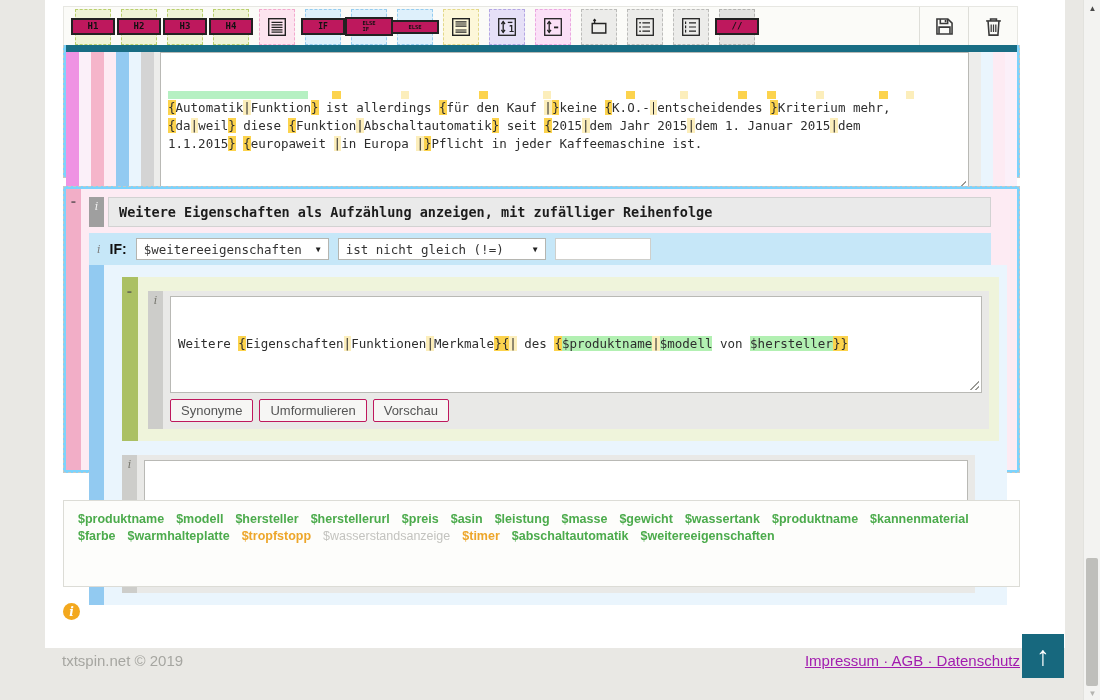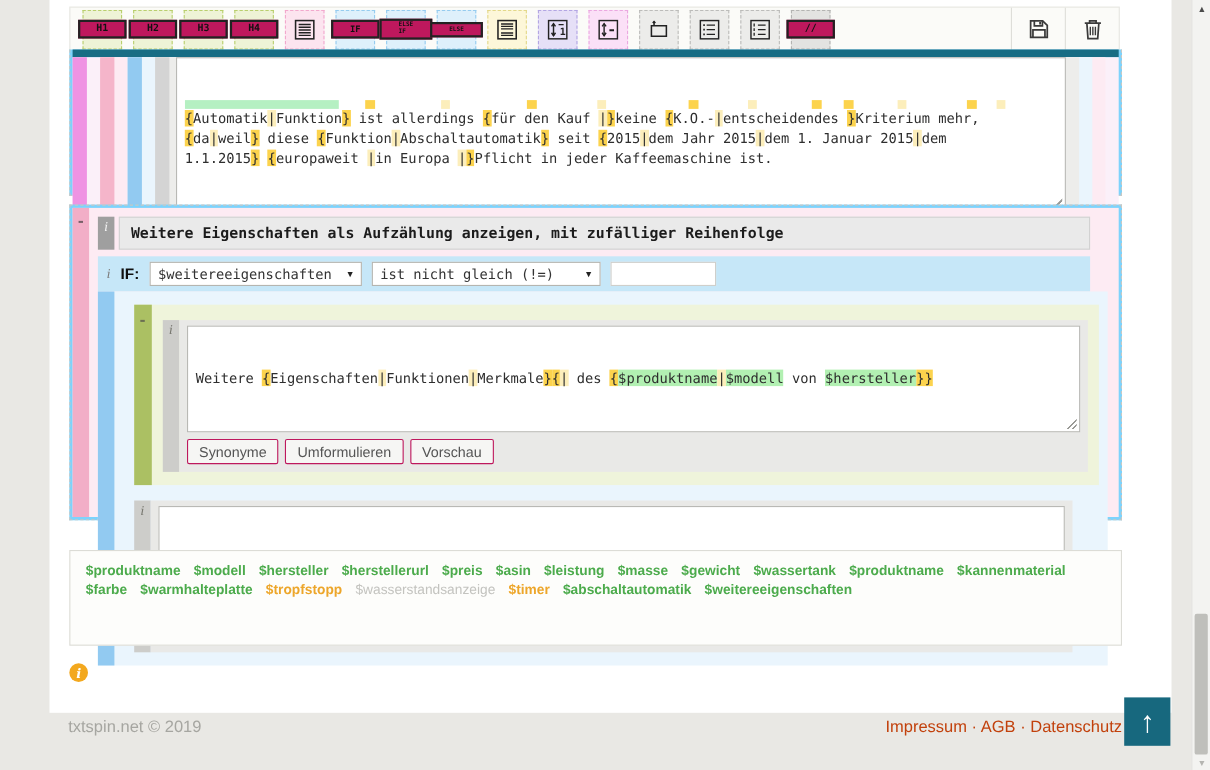--- a/index.html
+++ b/index.html
@@ -144,21 +144,21 @@
   .inforow { position:absolute; left:18px; top:603px; display:flex; align-items:center; gap:9px; cursor:pointer; }
   .info-ic {
     width:17px; height:17px; border-radius:50%; background:#f3a81e; color:#fff;
     font-family:"DejaVu Serif", serif; font-style:italic; font-weight:bold; font-size:12px;
     display:flex; align-items:center; justify-content:center; flex:none;
   }
   .info-text { color:#e0813a; font-size:14.5px; }
 
   
   .footer-left  { position:absolute; left:62px;  top:652px; color:#a6a6a1; font-size:15px; }
-  .footer-right { position:absolute; right:80px; top:652px; color:#c2410c; font-size:15px; }
+  .footer-right { position:absolute; right:80px; top:652px; color:#a21caf; font-size:15px;text-decoration:underline; }
 
   .scrolltop {
     position:absolute; left:1022px; top:634px; width:42px; height:44px;
     background:#17687e; color:#fff; display:flex; align-items:center; justify-content:center;
     font-size:27px; font-weight:bold; cursor:pointer;
   }
 
   
   .scrollbar { position:absolute; right:0; top:0; width:17px; height:700px;
     background:#f3f3f1; border-left:1px solid #e2e2de; }

